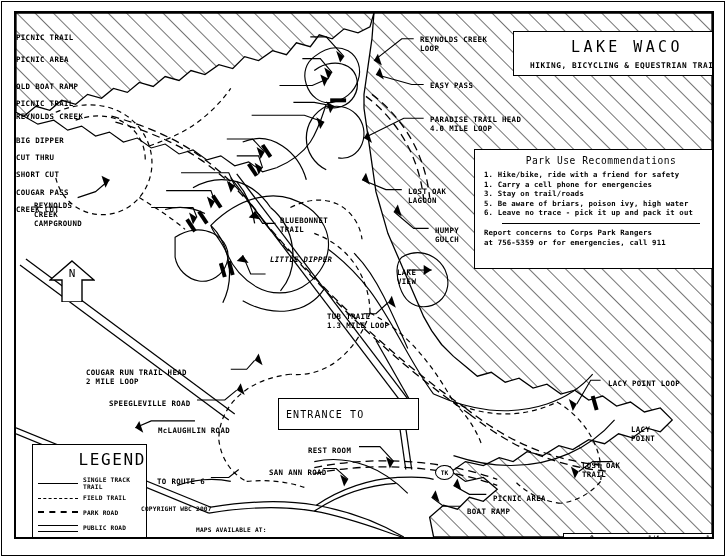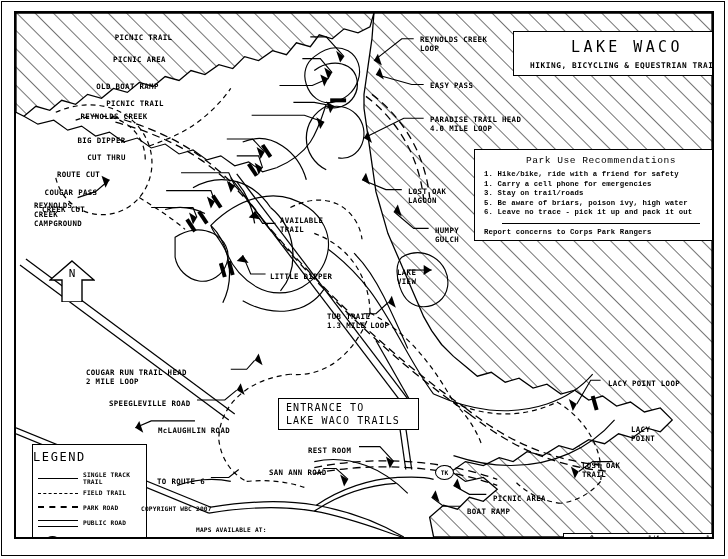--- a/index.html
+++ b/index.html
@@ -25,48 +25,47 @@
   .lbl{
     position:absolute;
     font-family:"DejaVu Sans Mono","Liberation Mono",monospace;
     font-size:7.4px;
     letter-spacing:.35px;
     color:#000;
     white-space:pre;
     line-height:9px;
     font-weight:700;
   }
-  .lbl.r{text-align:center;}
+  .lbl.r{text-align:left;}
   
   .title-box{
     position:absolute;left:497px;top:18px;width:228px;height:45px;
     border:1.6px solid #000;background:#fff;box-sizing:border-box;
     display:flex;flex-direction:column;align-items:center;justify-content:center;
   }
   .title-main{font-size:15px;letter-spacing:3.4px;font-weight:400;}
   .title-sub{font-size:7.8px;letter-spacing:.55px;margin-top:5px;font-weight:700;}
   
   .park-box{
-    position:absolute;left:458px;top:136px;width:254px;height:92px;
+    position:absolute;left:458px;top:136px;width:254px;height:120px;
     border:1.4px solid #000;background:#fff;box-sizing:border-box;
     padding:4px 9px 3px 9px;
-    font-family:Liberation Mono, monospace;
   }
   .park-title{font-size:9.6px;text-align:center;letter-spacing:.5px;margin:1px 0 4px 0;}
   .park-list{list-style:none;margin:0;padding:0;}
   .park-list li{font-size:7.3px;line-height:9.6px;letter-spacing:.15px;font-weight:700;}
   .park-rule{border-top:1.3px solid #000;margin:5px 18px 4px 18px;}
   .park-foot{font-size:7.3px;line-height:9.6px;letter-spacing:.15px;font-weight:700;}
   
   .legend-box{
     position:absolute;left:16px;top:431px;width:115px;height:106px;
     border:1.4px solid #000;background:#fff;box-sizing:border-box;
     padding:3px 0 0 0;
   }
-  .legend-title{font-size:12px;text-align:left;letter-spacing:1.6px;margin:2px 0 6px 0;}
+  .legend-title{font-size:16px;text-align:right;letter-spacing:1.6px;margin:2px 0 6px 0;}
   .legend-row{display:flex;align-items:center;height:15px;padding-left:5px;}
   .legend-key{width:40px;height:12px;position:relative;flex:none;margin-right:5px;}
   .legend-txt{font-size:6.2px;letter-spacing:.2px;font-weight:700;}
   .k-solid{position:absolute;top:6px;left:0;width:40px;height:0;border-top:1.2px solid #000;}
   .k-dash{position:absolute;top:6px;left:0;width:40px;height:0;border-top:1.4px dashed #000;}
   .k-park{position:absolute;top:4px;left:0;width:40px;height:0;border-top:2.2px dashed #000;}
   .k-public{position:absolute;top:3px;left:0;width:40px;height:5px;border-top:1.2px solid #000;border-bottom:1.2px solid #000;}
   .k-kiosk{position:absolute;top:0px;left:6px;width:15px;height:12px;border:1.2px solid #000;border-radius:50%;
            font-size:6px;text-align:center;line-height:12px;font-weight:700;}
   
@@ -321,20 +320,21 @@
       <div class="park-title">Park Use Recommendations</div>
       <ul class="park-list">
         <li>1. Hike/bike, ride with a friend for safety</li>
         <li>1. Carry a cell phone for emergencies</li>
         <li>3. Stay on trail/roads</li>
         <li>5. Be aware of briars, poison ivy, high water</li>
         <li>6. Leave no trace - pick it up and pack it out</li>
       </ul>
       <div class="park-rule"></div>
       <div class="park-foot">Report concerns to Corps Park Rangers</div>
+      <div class="park-foot">at 756-5359 or for emergencies, call 911</div>
     </div>
 
     <div class="legend-box">
       <div class="legend-title">LEGEND</div>
 
       <div class="legend-row">
         <div class="legend-key">
             <div class="k-solid"></div>
           </div>
         <div class="legend-txt">SINGLE TRACK TRAIL</div>
@@ -364,21 +364,20 @@
       <div class="legend-row" style="margin-top:4px">
         <div class="legend-key">
           <div class="k-kiosk">TK</div>
         </div>
         <div class="legend-txt">TRAIL MAP KIOSK</div>
       </div>
     </div>
 
     <div class="entrance-box">
       <div>ENTRANCE TO</div>
-      <div>LAKE WACO TRAILS</div>
     </div>
 
     <div class="scale-box">
       <div>
         <div class="scale-lbl">SCALE</div>
 
       </div>
       <div class="scale-graphic">
         <div class="scale-num" style="left:0px">0</div>
         <div class="scale-num" style="left:58px">1/4</div>
@@ -401,29 +400,29 @@
     <div class="copy" style="left:180px;top:523px">http://wacobicycleclub.com/downloads/</div>
 
     <div id="map-labels">
         <div class="lbl r" style="top: 20px; left: 0px; width: 255px;">PICNIC TRAIL</div>
         <div class="lbl r" style="top: 42px; left: 0px; width: 247px;">PICNIC AREA</div>
         <div class="lbl r" style="top: 69px; left: 0px; width: 223px;">OLD BOAT RAMP</div>
         <div class="lbl r" style="top: 86px; left: 0px; width: 238px;">PICNIC TRAIL</div>
         <div class="lbl r" style="top: 99px; left: 0px; width: 196px;">REYNOLDS CREEK</div>
         <div class="lbl r" style="top: 123px; left: 0px; width: 171px;">BIG DIPPER</div>
         <div class="lbl r" style="top: 140px; left: 0px; width: 181px;">CUT THRU</div>
-        <div class="lbl r" style="top: 157px; left: 0px; width: 125px;">ROUTE CUT</div>
+        <div class="lbl r" style="top: 157px; left: 0px; width: 125px;">SHORT CUT</div>
         <div class="lbl r" style="top: 175px; left: 0px; width: 110px;">COUGAR PASS</div>
         <div class="lbl r" style="top: 192px; left: 0px; width: 95px;">CREEK CUT</div>
         <div class="lbl" style="top: 188px; left: 18px;">REYNOLDS
 CREEK
 CAMPGROUND</div>
-        <div class="lbl" style="top: 203px; left: 264px;">AVAILABLE
+        <div class="lbl" style="top: 203px; left: 264px;">BLUEBONNET
 TRAIL</div>
-        <div class="lbl" style="top: 259px; left: 254px;">LITTLE DIPPER</div>
+        <div class="lbl" style="top: 242px; left: 254px; font-style: italic;">LITTLE DIPPER</div>
         <div class="lbl" style="top: 22px; left: 404px;">REYNOLDS CREEK
 LOOP</div>
         <div class="lbl" style="top: 68px; left: 414px;">EASY PASS</div>
         <div class="lbl" style="top: 102px; left: 414px;">PARADISE TRAIL HEAD
 4.0 MILE LOOP</div>
         <div class="lbl" style="top: 174px; left: 392px;">LOST OAK
 LAGOON</div>
         <div class="lbl" style="top: 213px; left: 419px;">HUMPY
 GULCH</div>
         <div class="lbl" style="top: 255px; left: 381px;">LAKE

